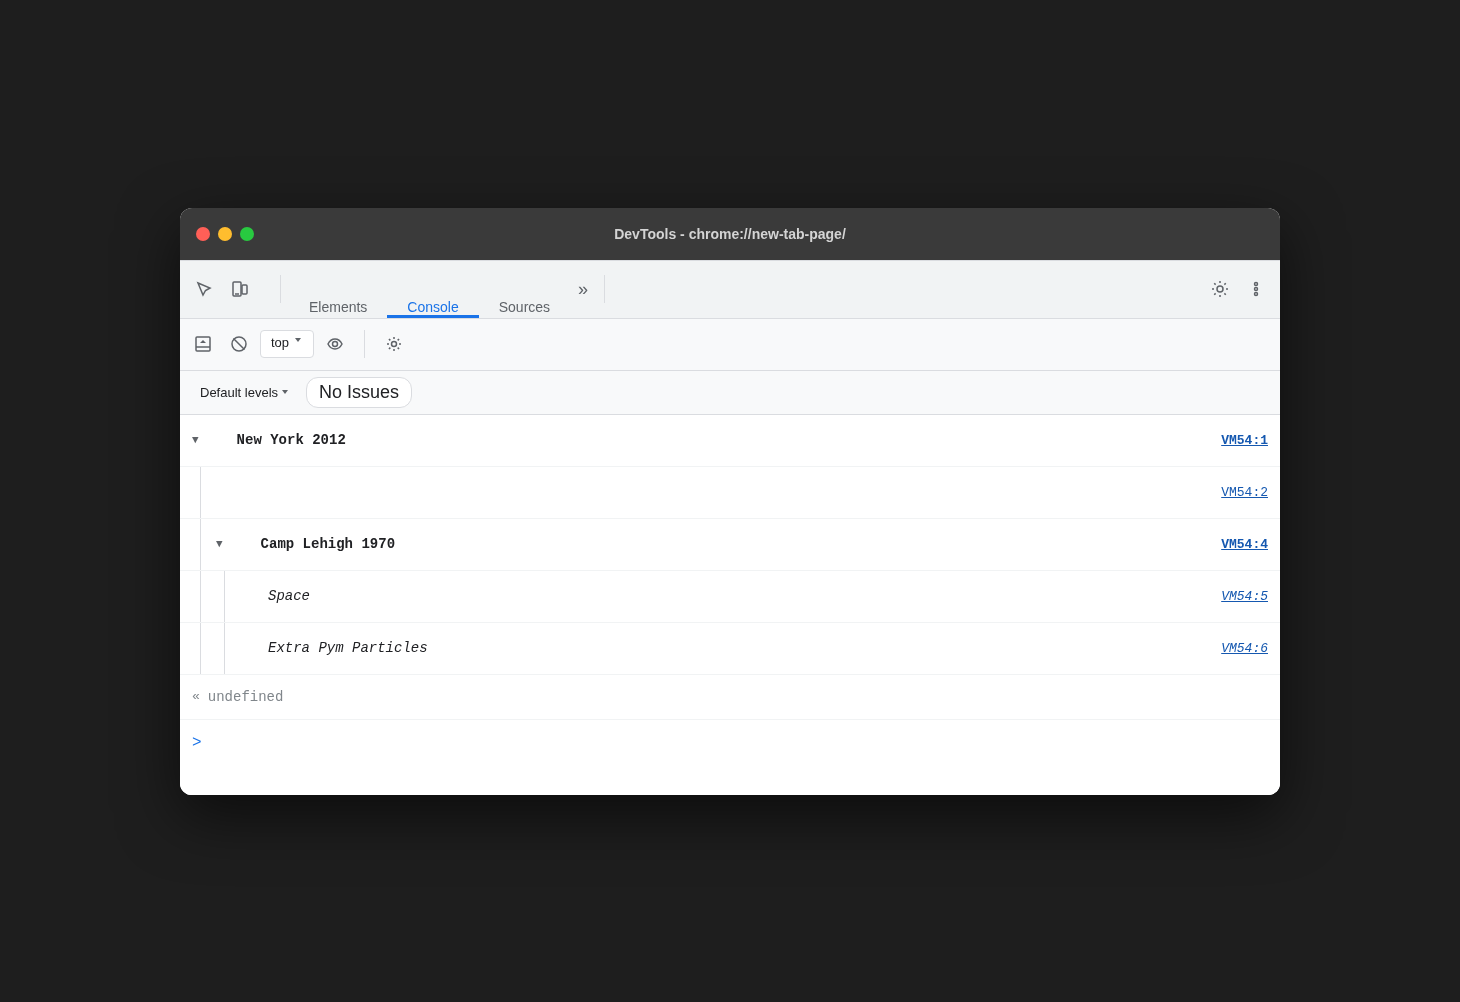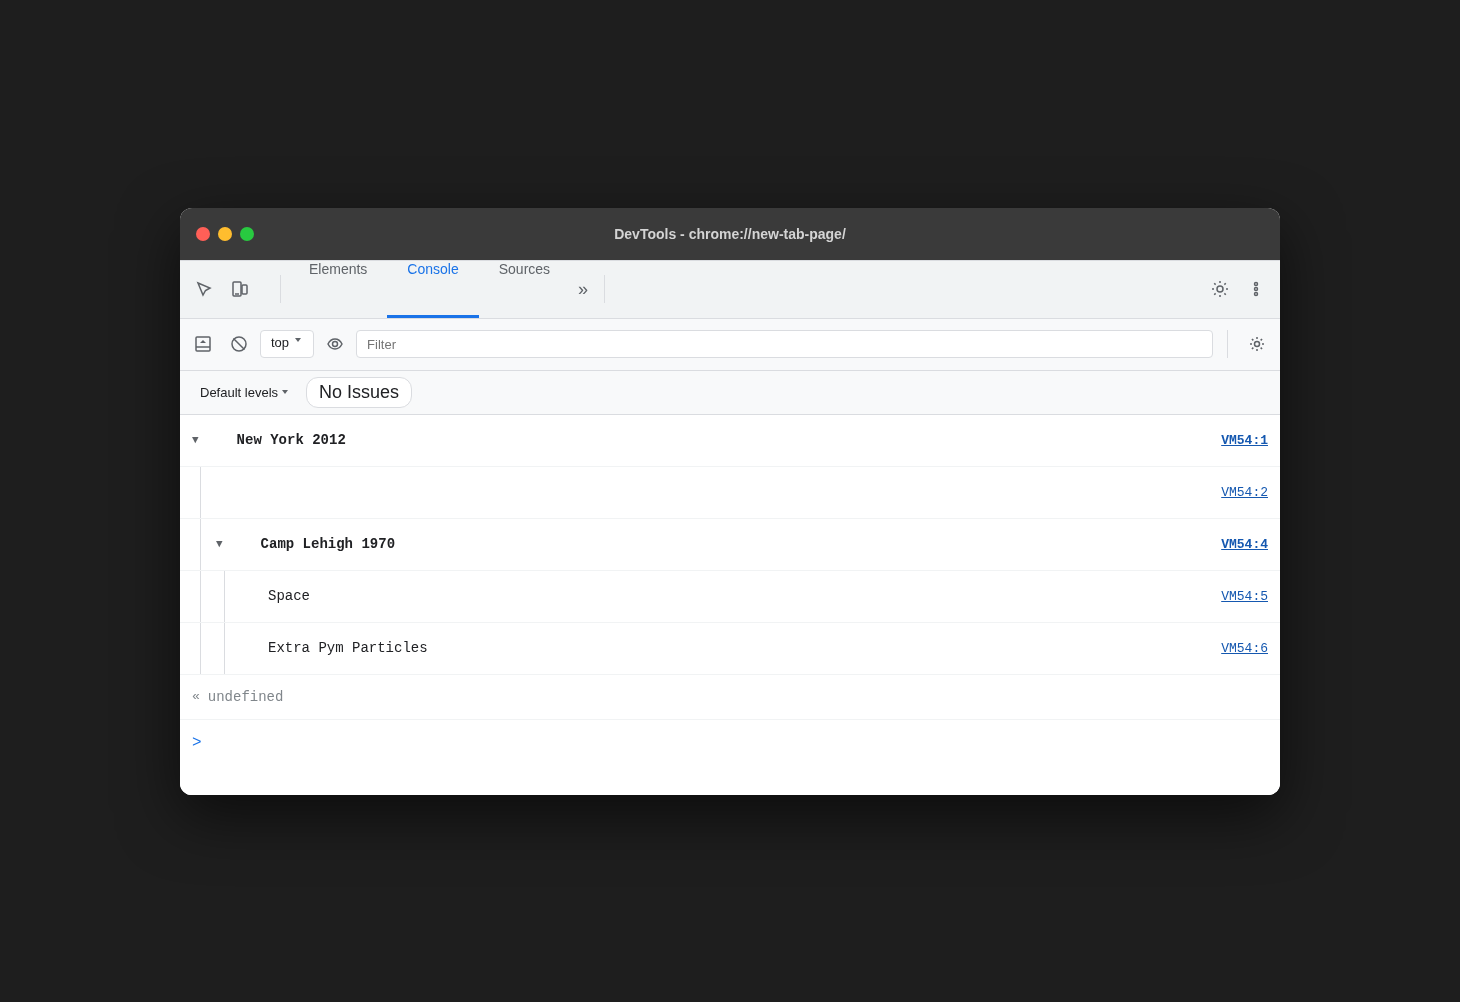--- a/index.html
+++ b/index.html
@@ -105,21 +105,21 @@
       display: flex;
       align-items: center;
       height: 100%;
       gap: 0;
     }
 
     .tab {
       padding: 0 20px;
       height: 100%;
       display: flex;
-      align-items: flex-start;
+      align-items: flex-end;
       font-size: 14px;
       color: #5f6368;
       cursor: pointer;
       position: relative;
       white-space: nowrap;
       border-bottom: 3px solid transparent;
     }
 
     .tab.active {
       color: #1a73e8;
@@ -253,20 +253,21 @@
       font-family: 'Courier New', Courier, monospace;
       font-size: 14px;
       color: #202124;
     }
 
     .console-entry.nested-child {
       padding-left: 60px;
       font-family: 'Courier New', Courier, monospace;
       font-size: 14px;
       color: #202124;
+      font-style: italic;
     }
 
     .entry-indent {
       display: flex;
       align-items: center;
       gap: 6px;
     }
 
     .group-line {
       position: absolute;
@@ -446,21 +447,20 @@
         </svg>
       </div>
 
       <button class="toolbar-btn">
         <svg class="svg-icon-sm" viewBox="0 0 16 16" fill="none" stroke="#5f6368" stroke-width="1.5">
           <path d="M1 8s2.5-5 7-5 7 5 7 5-2.5 5-7 5-7-5-7-5z"></path>
           <circle cx="8" cy="8" r="2.5"></circle>
         </svg>
       </button>
 
-      <input class="filter-input" type="text" placeholder="Filter" style="">
 
       <div class="separator-v"></div>
 
       <button class="toolbar-btn">
         <svg class="svg-icon-sm" viewBox="0 0 16 16" fill="none" stroke="#5f6368" stroke-width="1.5">
           <circle cx="8" cy="8" r="2.5"></circle>
           <path d="M8 1v2M8 13v2M1 8h2M13 8h2M2.93 2.93l1.42 1.42M11.65 11.65l1.42 1.42M2.93 13.07l1.42-1.42M11.65 4.35l1.42-1.42"></path>
         </svg>
       </button>
     </div>

